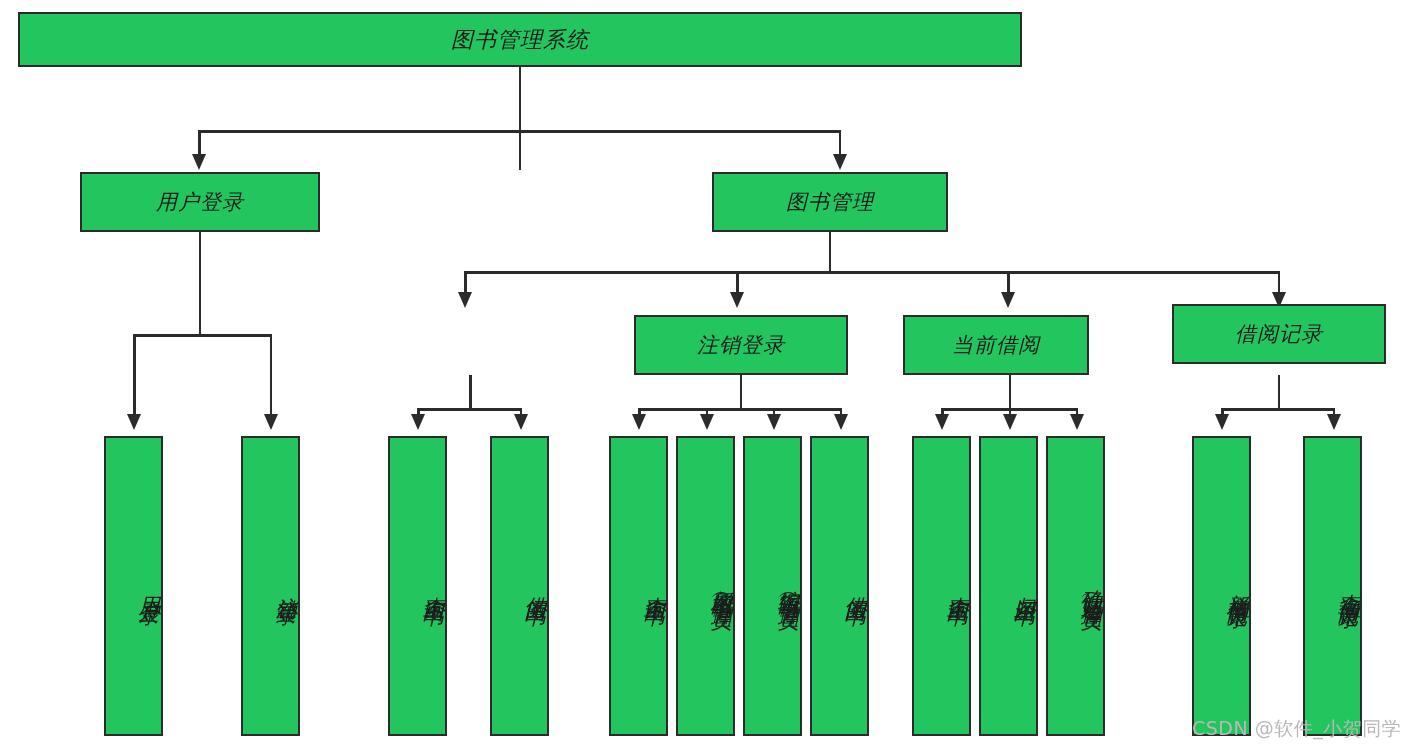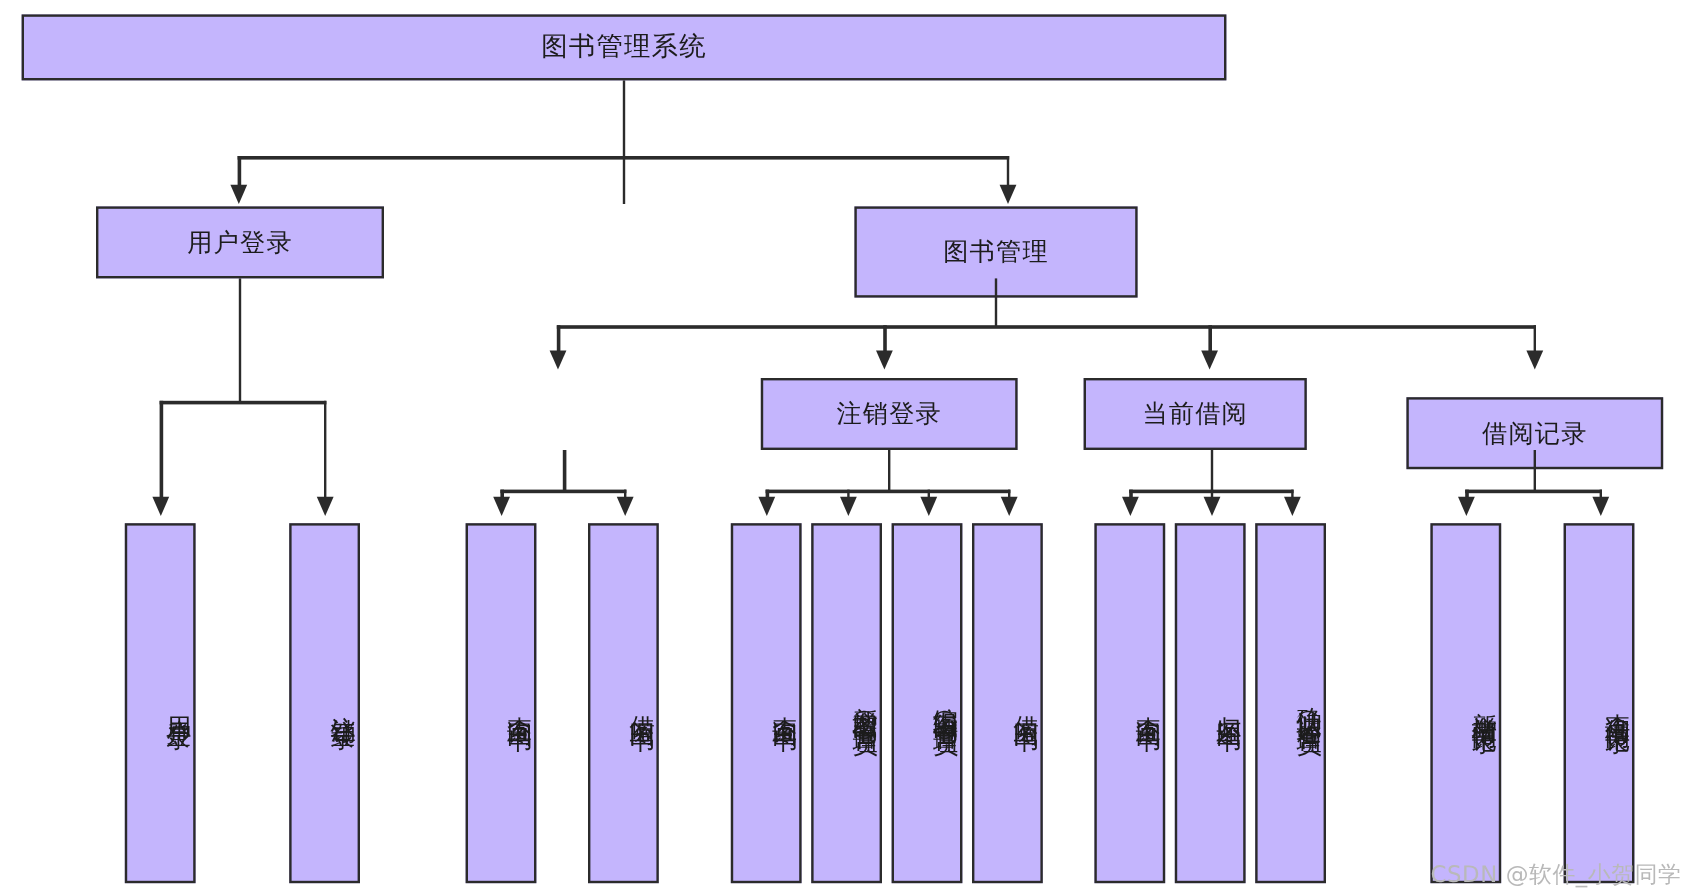--- a/index.html
+++ b/index.html
@@ -15,27 +15,28 @@
     position: relative;
     width: 1405px;
     height: 747px;
     background: #ffffff;
     overflow: hidden;
   }
   
   .node {
     position: absolute;
     box-sizing: border-box;
-    background: #c4b5fd;
+    background: #22c55e;
     border: 2.5px solid #2b2b2b;
     display: flex;
     align-items: center;
     justify-content: center;
     color: #1c1c1c;
     line-height: 1.18;
+    font-style: italic;
   }
   .node.h {
     font-size: 21px;
     letter-spacing: 1px;
     white-space: nowrap;
   }
   .node.root {
     font-size: 22px;
   }
   
@@ -92,21 +93,21 @@
   <div class="conn hline" style="left:198px; top:130px; width:643px;"></div>
   <div class="conn vline" style="left:198px; top:130px; height:26px;"></div>
   <div class="conn vline" style="left:838.5px; top:130px; height:26px;"></div>
   <div class="arrow" style="left:192px; top:154px;"></div>
   <div class="arrow" style="left:832.5px; top:154px;"></div>
 
   <div class="node h" style="left:80px; top:172px; width:240px; height:60px;">
     <span>用户登录</span>
   </div>
 
-  <div class="node h" style="left:712px; top:172px; width:236px; height:76px;">
+  <div class="node h" style="left:712px; top:172px; width:236px; height:60px;">
     <span>图书管理</span>
   </div>
 
   <div class="conn vline" style="left:198.5px; top:232px; height:103px;"></div>
   <div class="conn hline" style="left:133px; top:334px; width:139px;"></div>
   <div class="conn vline" style="left:133px; top:334px; height:82px;"></div>
   <div class="conn vline" style="left:269.5px; top:334px; height:82px;"></div>
   <div class="arrow" style="left:127px; top:414px;"></div>
   <div class="arrow" style="left:263.5px; top:414px;"></div>
 
@@ -120,21 +121,21 @@
   <div class="arrow" style="left:730px; top:292px;"></div>
   <div class="arrow" style="left:1001px; top:292px;"></div>
   <div class="arrow" style="left:1271.5px; top:292px;"></div>
 
   <div class="node h" style="left:634px; top:315px; width:214px; height:60px;">
     <span>注销登录</span>
   </div>
   <div class="node h" style="left:903px; top:315px; width:186px; height:60px;">
     <span>当前借阅</span>
   </div>
-  <div class="node h" style="left:1172px; top:331px; width:214px; height:60px;">
+  <div class="node h" style="left:1172px; top:304px; width:214px; height:60px;">
     <span>借阅记录</span>
   </div>
 
   <div class="conn vline" style="left:469px; top:375px; height:34px;"></div>
   <div class="conn hline" style="left:417px; top:408px; width:105px;"></div>
   <div class="conn vline" style="left:417px; top:408px; height:8px;"></div>
   <div class="conn vline" style="left:519.5px; top:408px; height:8px;"></div>
   <div class="arrow" style="left:411px; top:414px;"></div>
   <div class="arrow" style="left:513.5px; top:414px;"></div>
 

